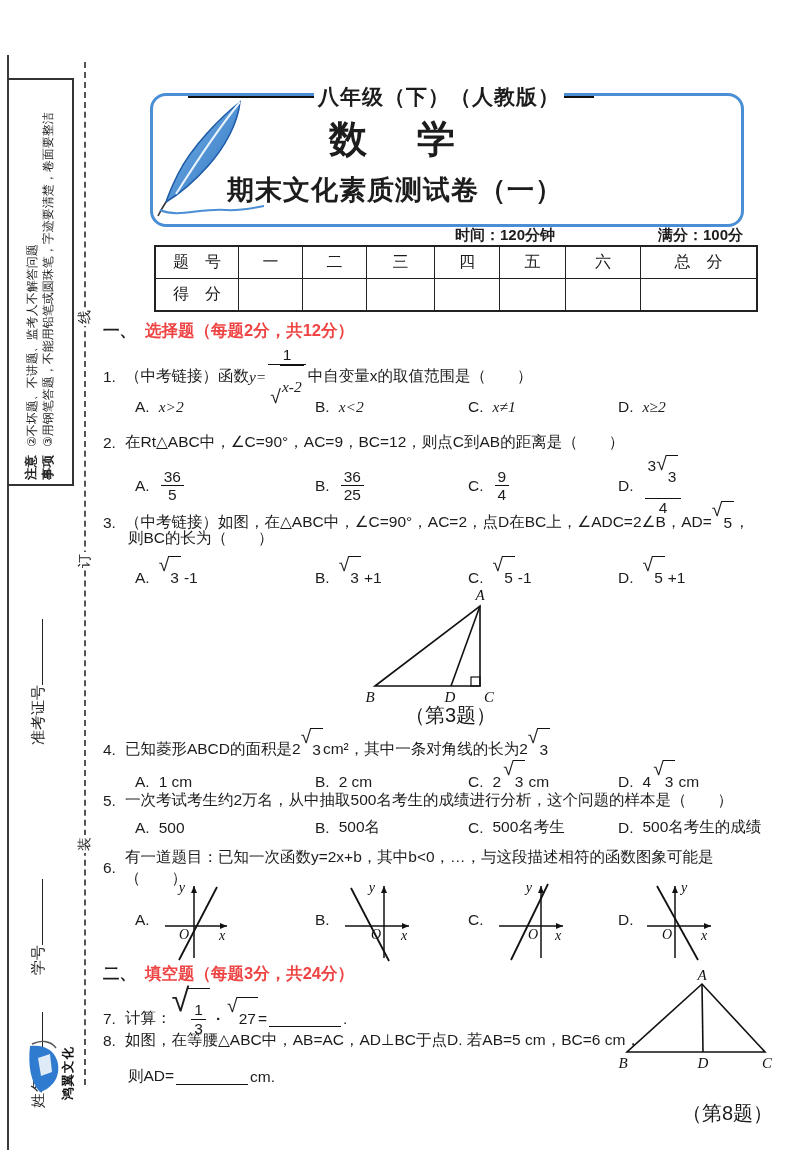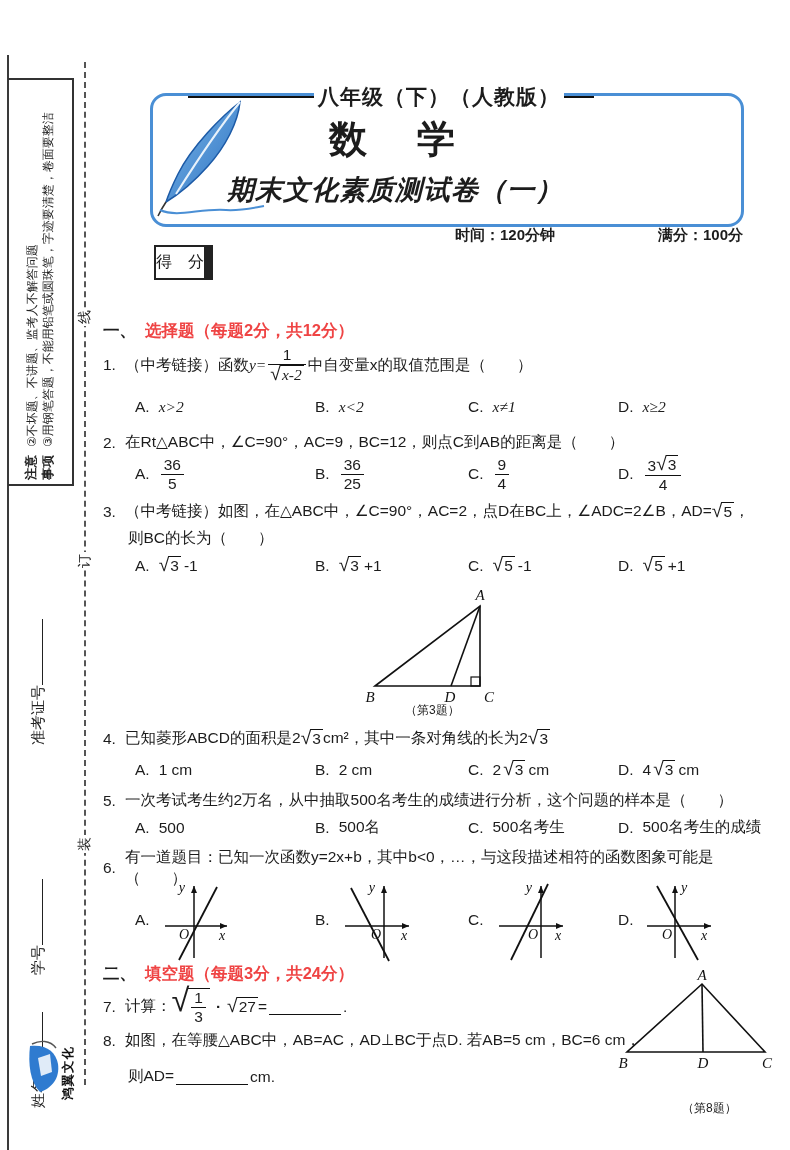--- a/index.html
+++ b/index.html
@@ -25,21 +25,21 @@
   
   .header-box{position:absolute;left:150px;top:93px;width:588px;height:128px;
               border:3.5px solid #4a8fd5;border-radius:16px;}
   .grade-tab{position:absolute;left:188px;top:83px;display:flex;align-items:center;}
   .tab-line{height:2.5px;background:#111;}
   .tab-line.l{width:126px;} .tab-line.r{width:30px;}
   .tab-text{font-size:21px;font-weight:bold;padding:0 4px;letter-spacing:1px;background:#fff;white-space:nowrap;text-align:right;}
   .subject{position:absolute;left:0;right:0;top:114px;text-align:center;
            font-size:38px;font-weight:bold;letter-spacing:6px;}
   .paper-title{position:absolute;left:0;right:0;top:172px;text-align:center;
-               font-size:27px;font-weight:bold;letter-spacing:1px;font-style:italic;}
+               font-size:27px;font-weight:bold;letter-spacing:1px;}
   .quill{position:absolute;left:152px;top:96px;}
   .time-row{position:absolute;left:455px;top:226px;width:288px;display:flex;
             justify-content:space-between;font-size:15px;font-weight:bold;}
   
   table.score{position:absolute;left:154px;top:245px;border-collapse:collapse;table-layout:fixed;}
   table.score td{border:1.5px solid #222;height:31px;text-align:center;font-size:16px;padding:0;}
   table.score{border:2.5px solid #222;}
   
   .line{position:absolute;left:103px;width:660px;display:flex;gap:9px;align-items:center;}
   .sec{font-size:16.5px;font-weight:bold;}
@@ -47,26 +47,26 @@
   .qno{flex:0 0 auto;}
   .qtext{display:flex;align-items:center;flex-wrap:nowrap;white-space:nowrap;}
   .mvar{font-family:"Liberation Serif","DejaVu Serif",serif;font-style:italic;}
   .frac{display:inline-flex;flex-direction:column;align-items:center;vertical-align:middle;
         line-height:1.15;margin:0 2px;}
   .frac .num{border-bottom:1.6px solid #111;align-self:stretch;text-align:center;padding:0 3px;}
   .frac .den{padding:0 2px;display:inline-flex;align-items:flex-end;}
   .rt{display:inline-flex;align-items:flex-start;}
   .rsign{font-size:1.25em;line-height:1;transform:translateY(-1px);margin-right:-1px;}
   .rsign.tall{font-size:2.1em;font-weight:100;transform:translateY(-4px);margin-right:-2px;}
-  .rbar{border-top:1.6px solid #111;padding:0 2px;}
+  .rbar{border-top:1.6px solid #111;padding:12px 2px;}
   .optrow{position:absolute;left:135px;width:625px;display:grid;
           grid-template-columns:180px 153px 150px 1fr;align-items:center;}
   .opt{display:flex;align-items:center;gap:9px;white-space:nowrap;}
   .blank{display:inline-block;width:72px;border-bottom:1.6px solid #111;height:16px;margin:0 2px;}
-  .caption{position:absolute;font-size:12px;}
+  .caption{position:absolute;font-size:20px;}
   svg text{font-family:"Liberation Serif","DejaVu Serif",serif;font-style:italic;font-size:15px;fill:#111;}
   svg .axl{font-size:14px;}
 </style>
 </head>
 <body>
 
 <div class="page">
 
   <div class="edge-line"></div>
 
@@ -126,20 +126,30 @@
   <div class="subject">数　学</div>
   <div class="paper-title">期末文化素质测试卷（一）</div>
 
   <div class="time-row">
     <span>时间：120分钟</span>
     <span>满分：100分</span>
   </div>
 
   <table class="score">
     <tbody>
+        <tr>
+      <td style="width:82px">题　号</td>
+      <td style="width:63px">一</td>
+      <td style="width:63px">二</td>
+      <td style="width:67px">三</td>
+      <td style="width:64px">四</td>
+      <td style="width:65px">五</td>
+      <td style="width:74px">六</td>
+      <td style="width:115px">总　分</td>
+    </tr>
     <tr>
       <td>得　分</td>
       <td></td>
           <td></td>
       <td></td>
           <td></td>
       <td></td>
           <td></td>
       <td></td>
     </tr>

